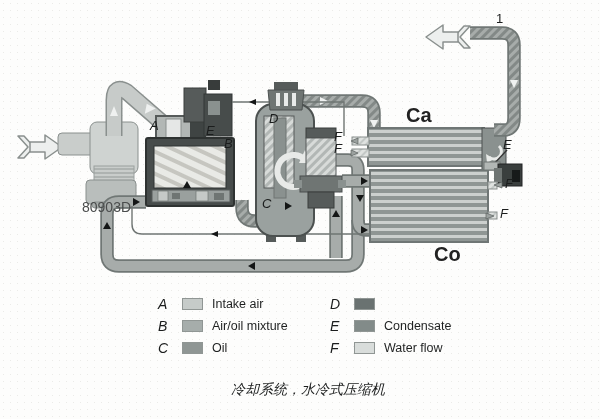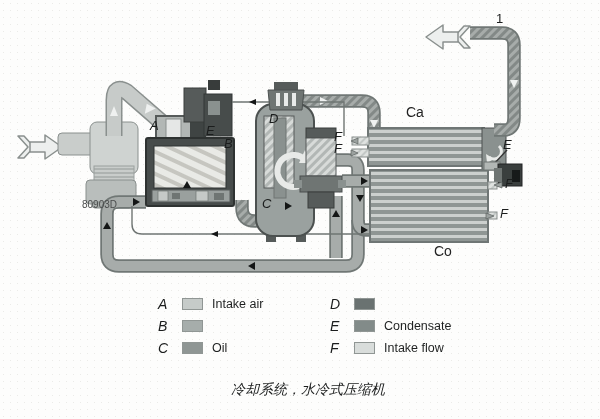--- a/index.html
+++ b/index.html
@@ -18,22 +18,22 @@
   .pol{fill:none;stroke:#8a908e;stroke-width:17;}
   .pil{fill:none;stroke:#c7cbc9;stroke-width:14;}
   .tl {fill:none;stroke:#6f7573;stroke-width:1.4;}
   .wa {fill:#eff1f0;}
   .ba {fill:#141616;}
   .ga {fill:#9ba19f;stroke:#5c6260;stroke-width:0.7;}
   .openArrow{fill:#edefee;stroke:#8a908e;stroke-width:1.5;stroke-linejoin:round;}
   
   .lbl{position:absolute;font-style:italic;font-size:13px;color:#1b1d1d;line-height:1;}
   .plain{font-style:normal;}
-  .big{position:absolute;font-weight:normal;font-size:14px;color:#222;line-height:1;}
-  .tiny{position:absolute;font-size:10px;color:#4a4c4c;line-height:1;}
+  .big{position:absolute;font-weight:bold;font-size:20px;color:#222;line-height:1;}
+  .tiny{position:absolute;font-size:14px;color:#4a4c4c;line-height:1;}
   
   .legend{position:absolute;left:158px;top:293px;width:420px;}
   .lgcol{position:absolute;top:0;}
   .lgcol.left{left:0;width:150px;}
   .lgcol.right{left:172px;width:240px;}
   .lgrow{display:flex;align-items:center;height:22px;}
   .lgletter{font-style:italic;font-size:14px;color:#1b1d1d;width:24px;}
   .lgswatch{width:19px;height:10px;border:1px solid #8f padding:0;
             border:1px solid #909694;margin-right:9px;flex:0 0 auto;}
   .lgtext{font-size:12.5px;color:#1e2020;white-space:nowrap;text-align:center;}
@@ -245,40 +245,41 @@
 <div class="legend">
   <div class="lgcol left">
     <div class="lgrow">
       <span class="lgletter">A</span>
       <span class="lgswatch" style="background-color: rgb(198, 203, 201);"></span>
       <span class="lgtext">Intake air</span>
     </div>
     <div class="lgrow">
       <span class="lgletter">B</span>
       <span class="lgswatch" style="background-color: rgb(166, 173, 171);"></span>
+      <span class="lgtext">Air/oil mixture</span>
     </div>
     <div class="lgrow">
       <span class="lgletter">C</span>
       <span class="lgswatch" style="background-color: rgb(143, 150, 148);"></span>
       <span class="lgtext">Oil</span>
     </div>
   </div>
   <div class="lgcol right">
     <div class="lgrow">
       <span class="lgletter">D</span>
       <span class="lgswatch" style="background-color: rgb(106, 114, 113);"></span>
     </div>
     <div class="lgrow">
       <span class="lgletter">E</span>
       <span class="lgswatch" style="background-color: rgb(130, 139, 137);"></span>
       <span class="lgtext">Condensate</span>
     </div>
     <div class="lgrow">
       <span class="lgletter">F</span>
       <span class="lgswatch" style="background-color: rgb(217, 221, 219);"></span>
-      <span class="lgtext">Intake flow</span>
+      <span class="lgtext">Water flow</span>
     </div>
   </div>
 </div>
 
 <div class="caption">冷却系统，水冷式压缩机</div>
 
 </div>
 
 </body></html>

